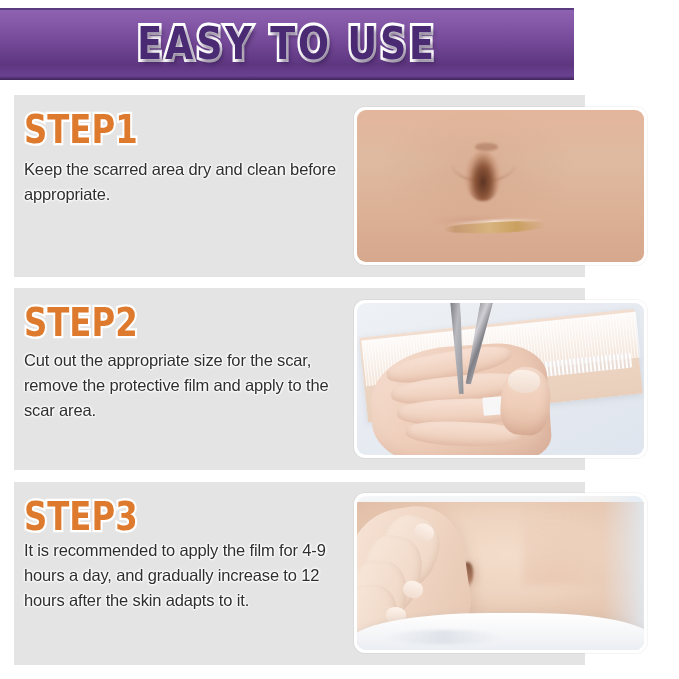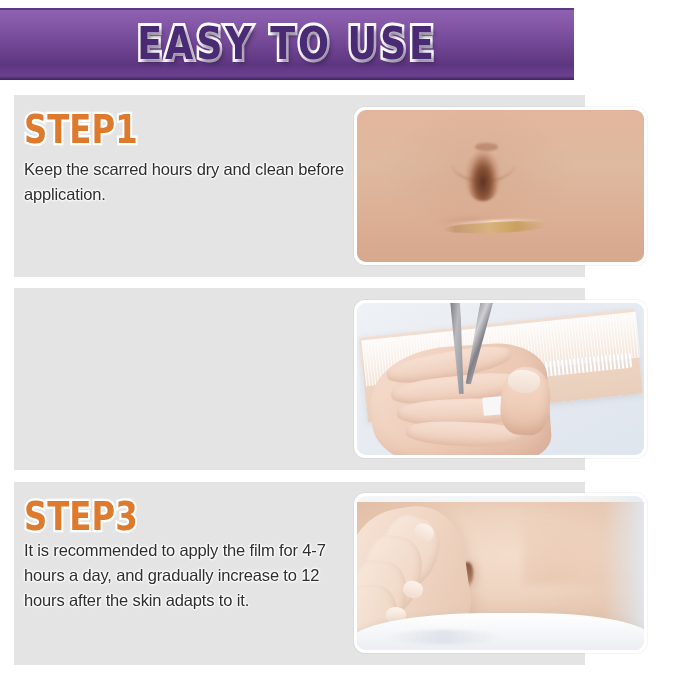--- a/index.html
+++ b/index.html
@@ -403,35 +403,39 @@
 </head>
 <body>
 
 <div id="header-banner">
   <div id="header-title">EASY TO USE</div>
 </div>
 
 <div id="step-panel-1" class="step-panel">
   <div class="step-text-col">
     <span id="step-heading-1" class="step-heading">STEP1</span>
-    <p id="step-body-1" class="step-body">Keep the scarred hours dry and clean before application.</p>
+    <p id="step-body-1" class="step-body">Keep the scarred area dry and clean before appropriate.</p>
   </div>
   <div class="photo-frame">
     <div class="photo-inner pic-scar">
       <div class="nav-dimple"></div>
       <div class="nav-fold"></div>
       <div class="nav-el"></div>
       <div class="scar-under"></div>
       <div class="scar-line-hi"></div>
       <div class="scar-line"></div>
     </div>
   </div>
 </div>
 
 <div id="step-panel-2" class="step-panel">
+  <div class="step-text-col">
+    <span id="step-heading-2" class="step-heading">STEP2</span>
+    <p id="step-body-2" class="step-body">Cut out the appropriate size for the scar, remove the protective film and apply to the scar area.</p>
+  </div>
   <div class="photo-frame">
     <div class="photo-inner pic-strip">
       <div class="sheet-strip"></div>
       <div class="sheet-mesh"></div>
       <div class="mesh-edge"></div>
       <div class="hand-palm"></div>
       <div class="finger f1"></div>
       <div class="finger f2"></div>
       <div class="finger f3"></div>
       <div class="finger f4"></div>
@@ -440,21 +444,21 @@
       <div class="nail"></div>
       <div class="scissor-blade sb2"></div>
       <div class="scissor-blade sb1"></div>
     </div>
   </div>
 </div>
 
 <div id="step-panel-3" class="step-panel">
   <div class="step-text-col">
     <span id="step-heading-3" class="step-heading">STEP3</span>
-    <p id="step-body-3" class="step-body">It is recommended to apply the film for 4-7 hours a day, and gradually increase to 12 hours after the skin adapts to it.</p>
+    <p id="step-body-3" class="step-body">It is recommended to apply the film for 4-9 hours a day, and gradually increase to 12 hours after the skin adapts to it.</p>
   </div>
   <div id="photo-frame-3" class="photo-frame">
     <div class="photo-inner pic-belly">
       <div class="belly-skin"></div>
       <div class="belly-hip"></div>
       <div class="belly-shadow-r"></div>
       <div class="navel3-sh"></div>
       <div class="navel3"></div>
       <div class="hand3"></div>
       <div class="f3a g1"></div>

